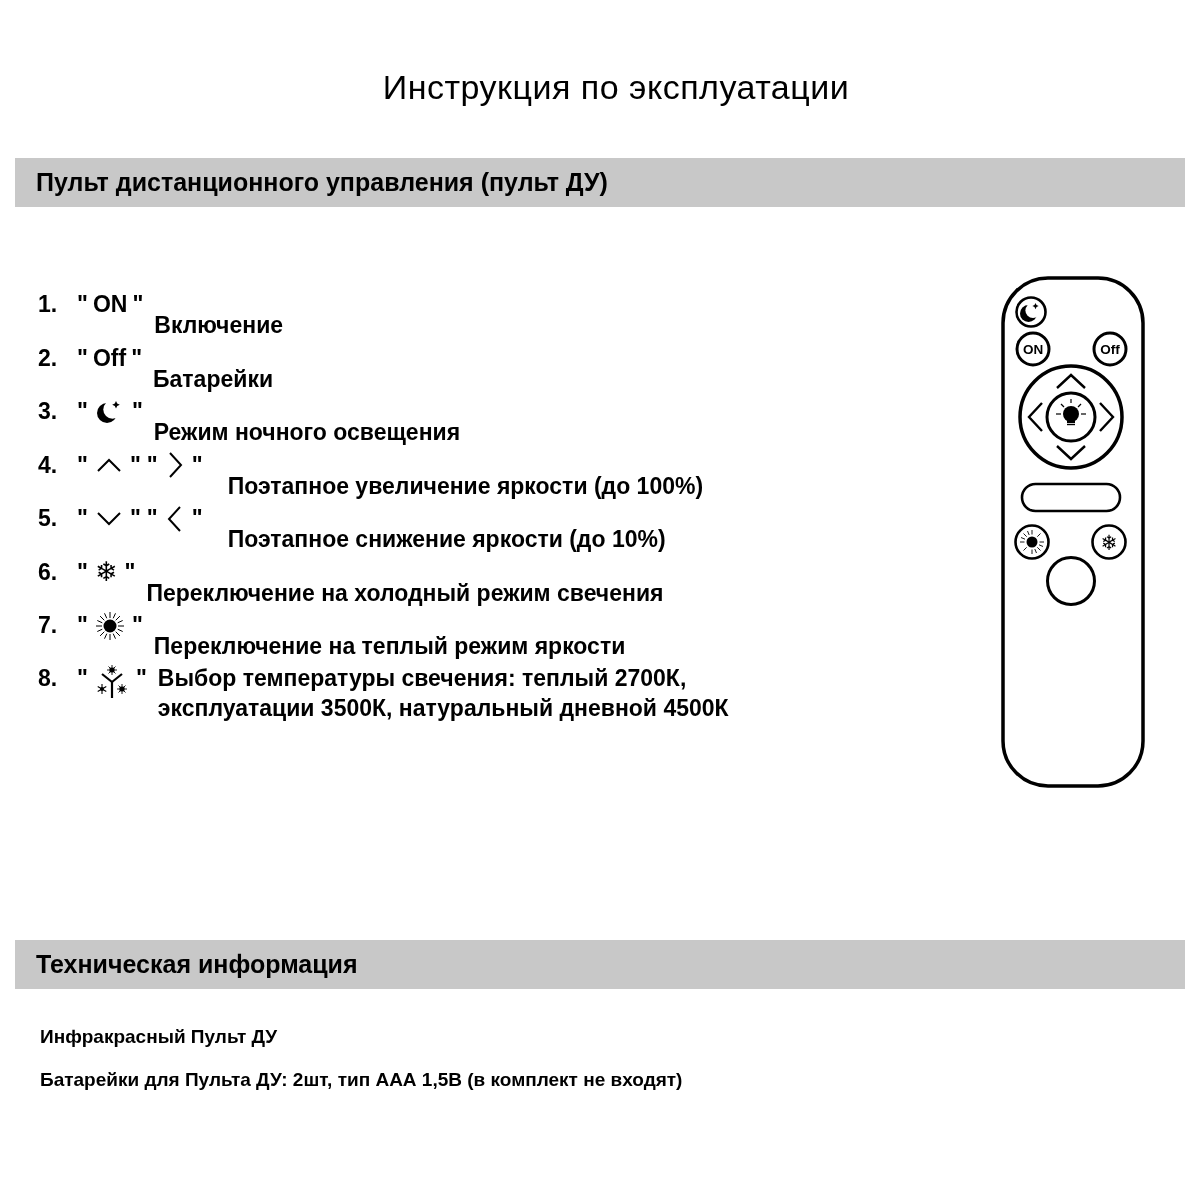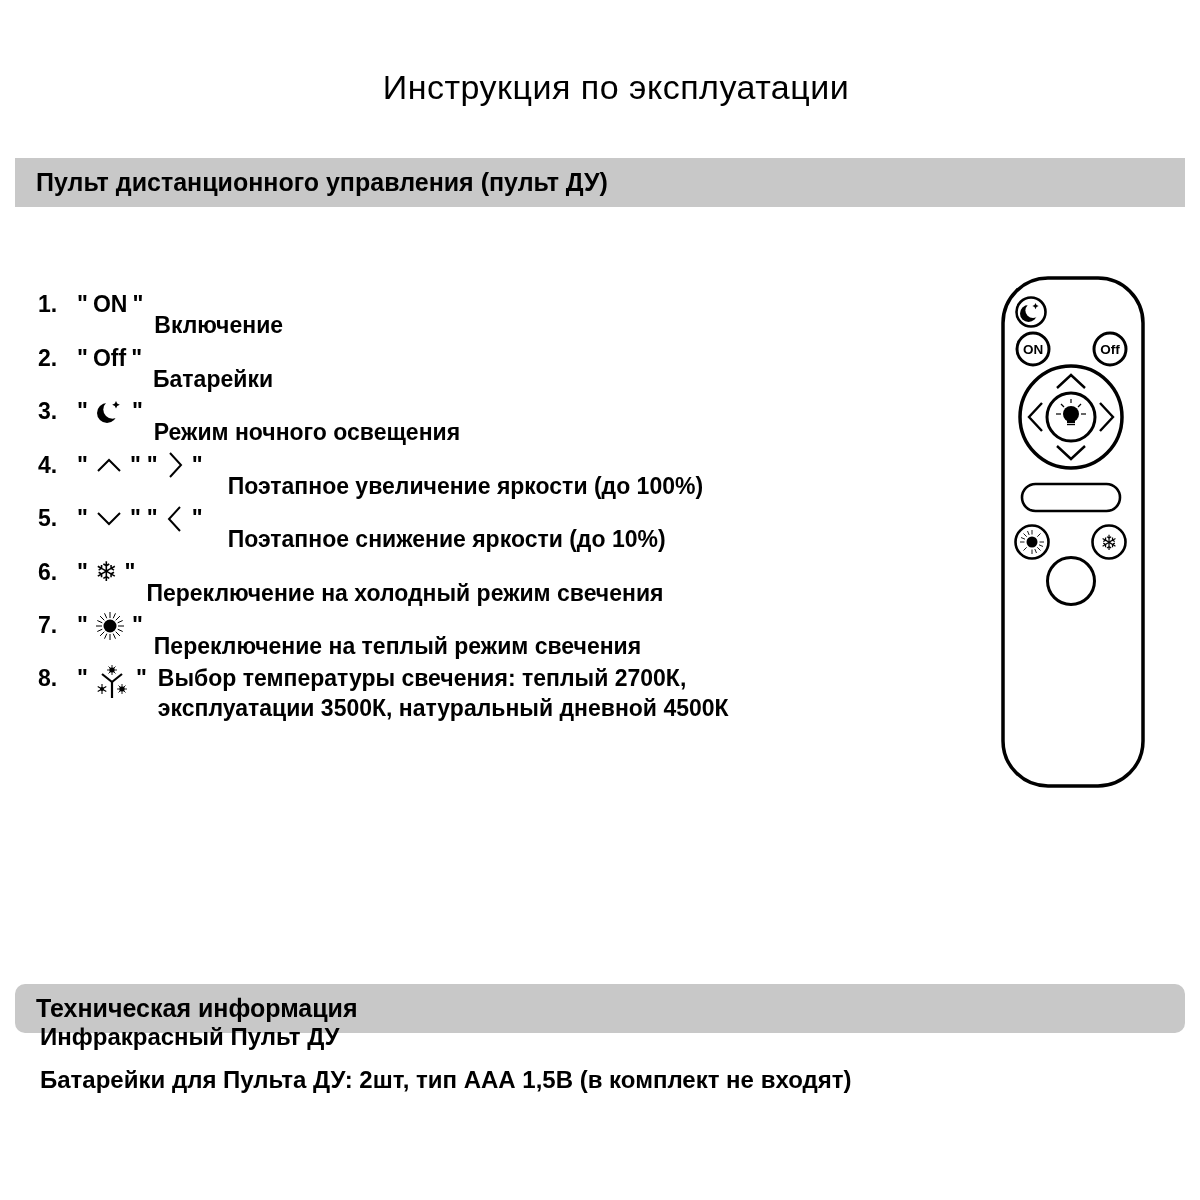--- a/index.html
+++ b/index.html
@@ -4,37 +4,37 @@
 <style>
   html,body{margin:0;padding:0;background:#ffffff;}
   .page{position:relative;width:1200px;height:1200px;background:#fff;
         font-family:"Liberation Sans",sans-serif;color:#000;overflow:hidden;}
   .title{position:absolute;top:68px;left:16px;width:100%;text-align:center;
          font-size:34px;font-weight:400;letter-spacing:.5px;}
   .section-bar{position:absolute;left:15px;width:1170px;height:49px;background:#c8c8c8;
                display:flex;align-items:center;}
   .section-bar .bar-text{font-size:25px;font-weight:700;margin-left:21px;text-align:center;}
   .bar-remote{top:158px;}
-  .bar-tech{top:984px;border-radius:10px;}
+  .bar-tech{top:940px;}
   .list{position:absolute;left:38px;top:288px;width:920px;}
   .row{display:flex;align-items:center;height:33px;margin-bottom:20.5px;
        font-size:23px;font-weight:700;white-space:nowrap;}
   .row .num{width:36px;flex:0 0 auto;}
   .q{margin:0 3px;}
   .icon{display:inline-flex;align-items:center;justify-content:center;margin:0 4px;}
   .sym{margin:0 2px;}
   .label{margin-left:8px;margin-top:42px;}
   .gap2{margin-left:22px;}
   .label-col{display:inline-flex;flex-direction:column;margin-left:8px;line-height:30px;}
   .row-tall{height:62px;align-items:flex-start;}
   .row-tall .num,.row-tall .q,.row-tall .icon{margin-top:2px;}
   .snow-glyph{font-size:27px;font-weight:400;line-height:1;}
   .remote-wrap{position:absolute;left:1000px;top:275px;}
   .tech{position:absolute;left:40px;top:1022px;width:1140px;}
-  .tech-line{font-size:24px;font-weight:700;margin-bottom:13px;line-height:30px;}
+  .tech-line{font-size:19px;font-weight:700;margin-bottom:13px;line-height:30px;}
   svg{display:block;}
 </style>
 </head>
 <body>
 
 <div class="page">
 
   <div class="title">Инструкция по эксплуатации</div>
 
   <div class="section-bar bar-remote">
@@ -139,21 +139,21 @@
             <line x1="2.3" y1="9.5" x2="7.3" y2="11.8"></line>
               <line x1="22.7" y1="18.2" x2="27.7" y2="20.5"></line>
             <line x1="2.3" y1="20.5" x2="7.3" y2="18.2"></line>
               <line x1="22.7" y1="11.8" x2="27.7" y2="9.5"></line>
             <line x1="9.5" y1="27.7" x2="11.8" y2="22.7"></line>
               <line x1="18.2" y1="7.3" x2="20.5" y2="2.3"></line>
           </g>
         </svg>
       </span>
       <span class="q">"</span>
-      <span class="label">Переключение на теплый режим свечения</span>
+      <span class="label">Переключение на теплый режим яркости</span>
     </div>
 
     <div class="row row-tall">
       <span class="num">8.</span>
       <span class="q">"</span>
       <span class="icon">
         <svg width="34" height="36" viewBox="0 0 34 36">
           <g stroke="#000" stroke-width="2.2" fill="none">
             <line x1="17" y1="17" x2="17" y2="33"></line>
             <line x1="17" y1="17" x2="7" y2="9"></line>

